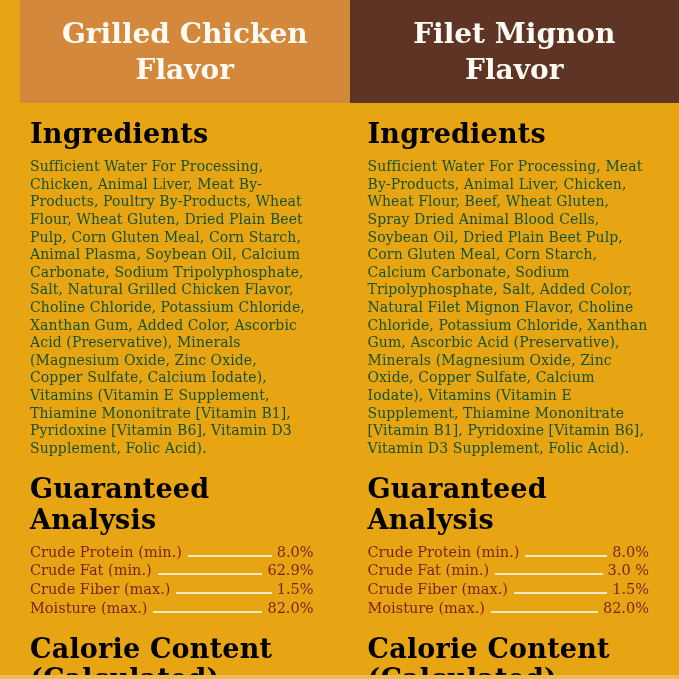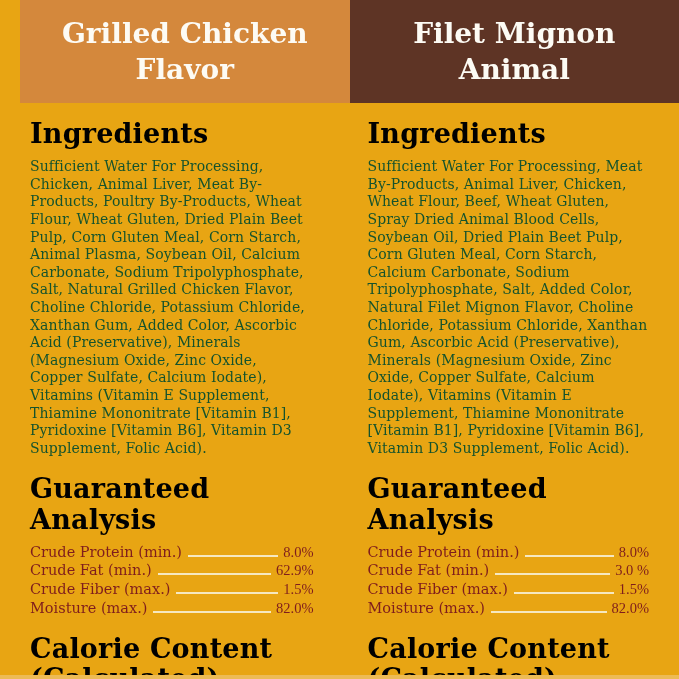--- a/index.html
+++ b/index.html
@@ -64,36 +64,36 @@
     font-size: 14.5px;
     line-height: 18.6px;
     white-space: nowrap;
   }
   .analysis-leader {
     flex: 1;
     border-bottom: 2px solid #F6E8C0;
     margin: 0 5px 3px 6px;
     min-width: 20px;
   }
-  .analysis-value { text-align: right; font-family: Liberation Serif, serif; }
+  .analysis-value { text-align: right; }
   .bottom-strip {
     position: absolute;
     bottom: 0; left: 0;
     width: 100%; height: 4px;
     background: #EDBB55;
   }
 </style>
 </head>
 <body>
 
 <div id="canvas">
 
   <div class="headers">
     <div class="flavor-header left">Grilled Chicken Flavor</div>
-    <div class="flavor-header right">Filet Mignon Animal</div>
+    <div class="flavor-header right">Filet Mignon Flavor</div>
   </div>
 
   <div class="cols">
 
     <div class="col left-col">
       <h2 class="section-title">Ingredients</h2>
       <p class="ingredients-text">Sufficient Water For Processing, Chicken, Animal Liver, Meat By-Products, Poultry By-Products, Wheat Flour, Wheat Gluten, Dried Plain Beet Pulp, Corn Gluten Meal, Corn Starch, Animal Plasma, Soybean Oil, Calcium Carbonate, Sodium Tripolyphosphate, Salt, Natural Grilled Chicken Flavor, Choline Chloride, Potassium Chloride, Xanthan Gum, Added Color, Ascorbic Acid (Preservative), Minerals (Magnesium Oxide, Zinc Oxide, Copper Sulfate, Calcium Iodate), Vitamins (Vitamin E Supplement, Thiamine Mononitrate [Vitamin B1], Pyridoxine [Vitamin B6], Vitamin D3 Supplement, Folic Acid).</p>
 
       <h2 class="section-title analysis-heading">Guaranteed Analysis</h2>
       <div class="analysis-table">

